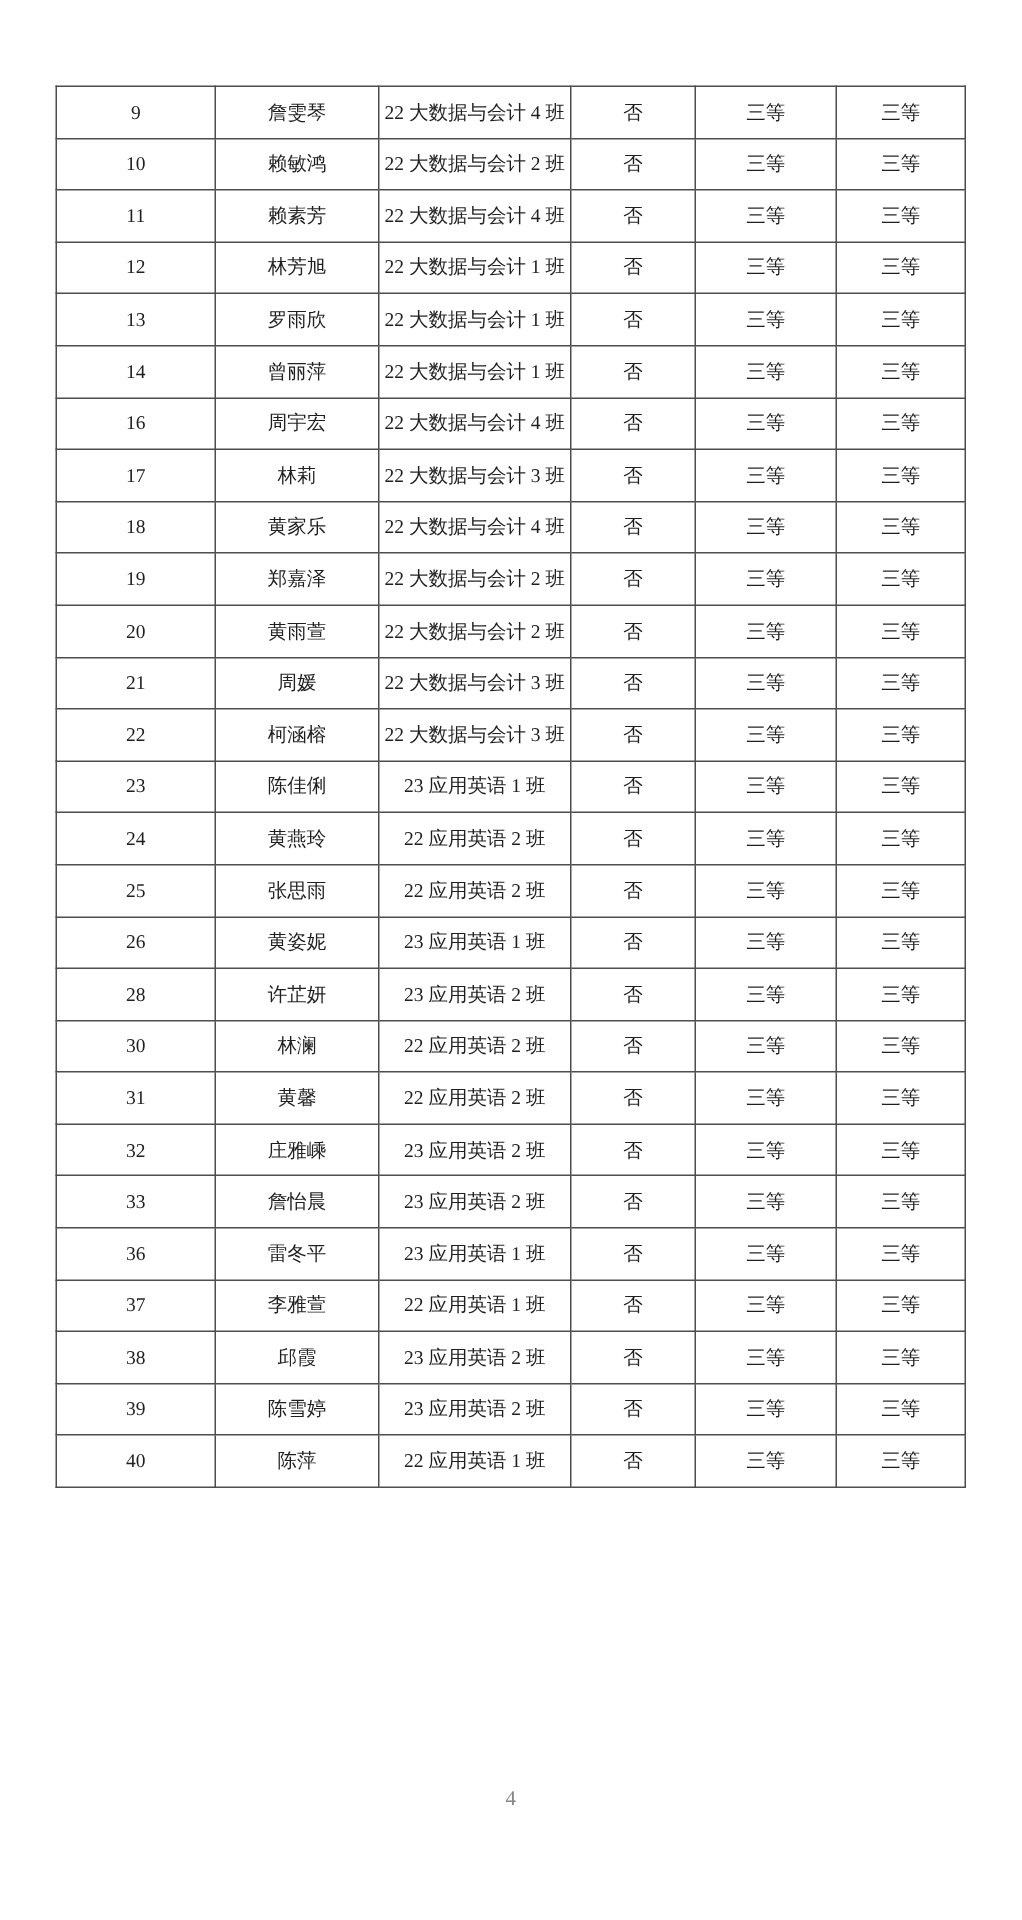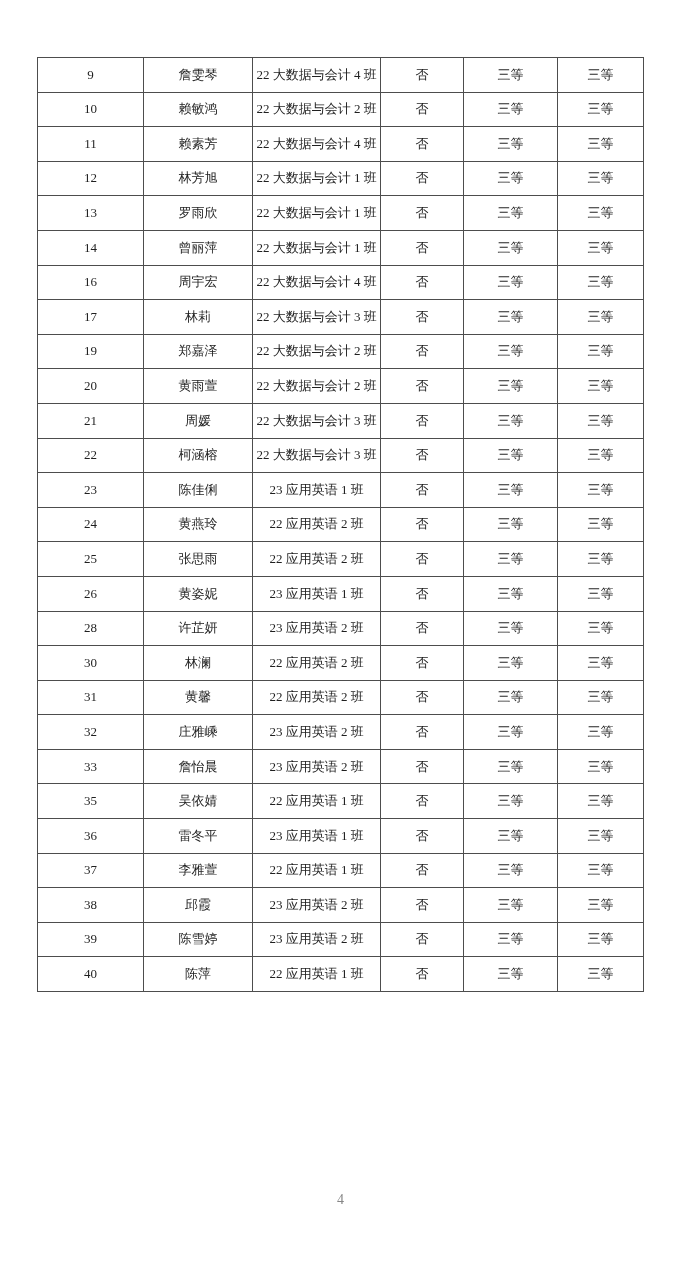--- a/index.html
+++ b/index.html
@@ -118,20 +118,28 @@
         </tr>
         <tr>
           <td>17</td>
           <td>林莉</td>
           <td>22 大数据与会计 3 班</td>
           <td>否</td>
           <td>三等</td>
           <td>三等</td>
         </tr>
         <tr>
+          <td>18</td>
+          <td>黄家乐</td>
+          <td>22 大数据与会计 4 班</td>
+          <td>否</td>
+          <td>三等</td>
+          <td>三等</td>
+        </tr>
+        <tr>
           <td>19</td>
           <td>郑嘉泽</td>
           <td>22 大数据与会计 2 班</td>
           <td>否</td>
           <td>三等</td>
           <td>三等</td>
         </tr>
         <tr>
           <td>20</td>
           <td>黄雨萱</td>
@@ -222,28 +230,20 @@
         </tr>
         <tr>
           <td>33</td>
           <td>詹怡晨</td>
           <td>23 应用英语 2 班</td>
           <td>否</td>
           <td>三等</td>
           <td>三等</td>
         </tr>
         <tr>
-          <td>35</td>
-          <td>吴依婧</td>
-          <td>22 应用英语 1 班</td>
-          <td>否</td>
-          <td>三等</td>
-          <td>三等</td>
-        </tr>
-        <tr>
           <td>36</td>
           <td>雷冬平</td>
           <td>23 应用英语 1 班</td>
           <td>否</td>
           <td>三等</td>
           <td>三等</td>
         </tr>
         <tr>
           <td>37</td>
           <td>李雅萱</td>

